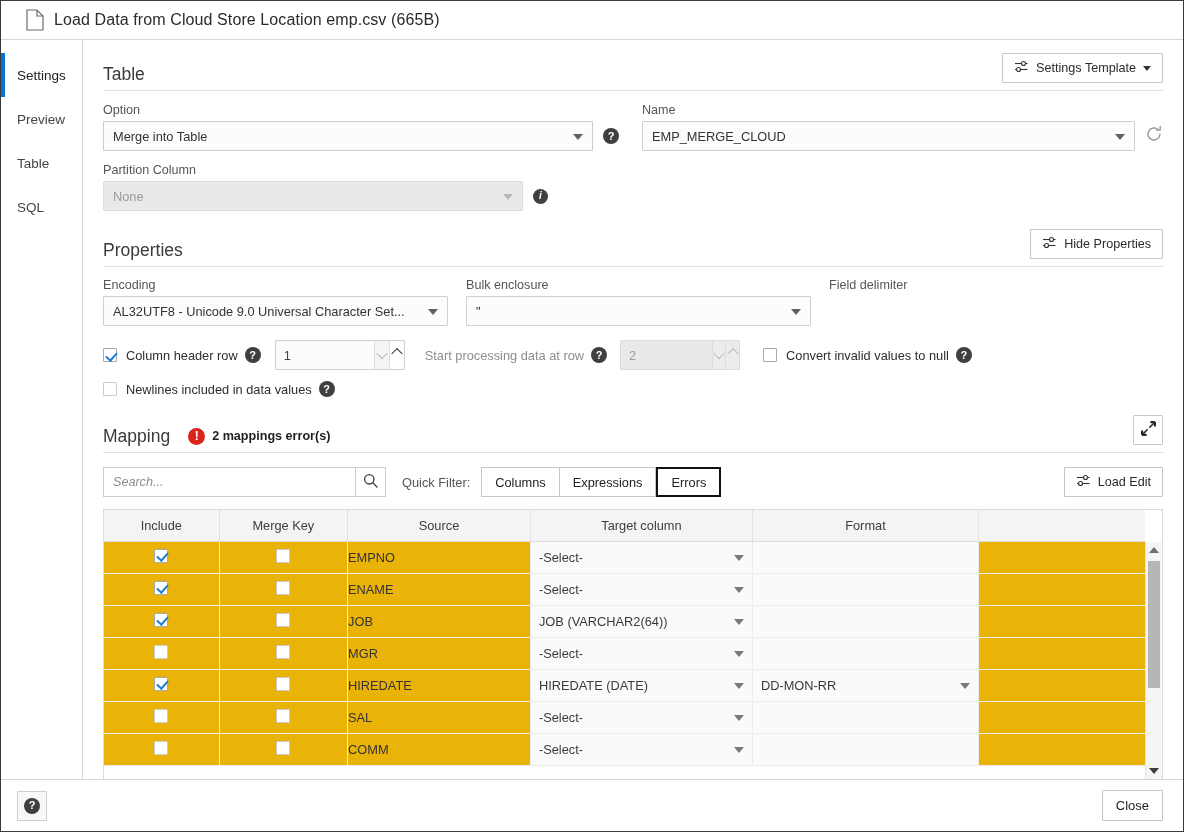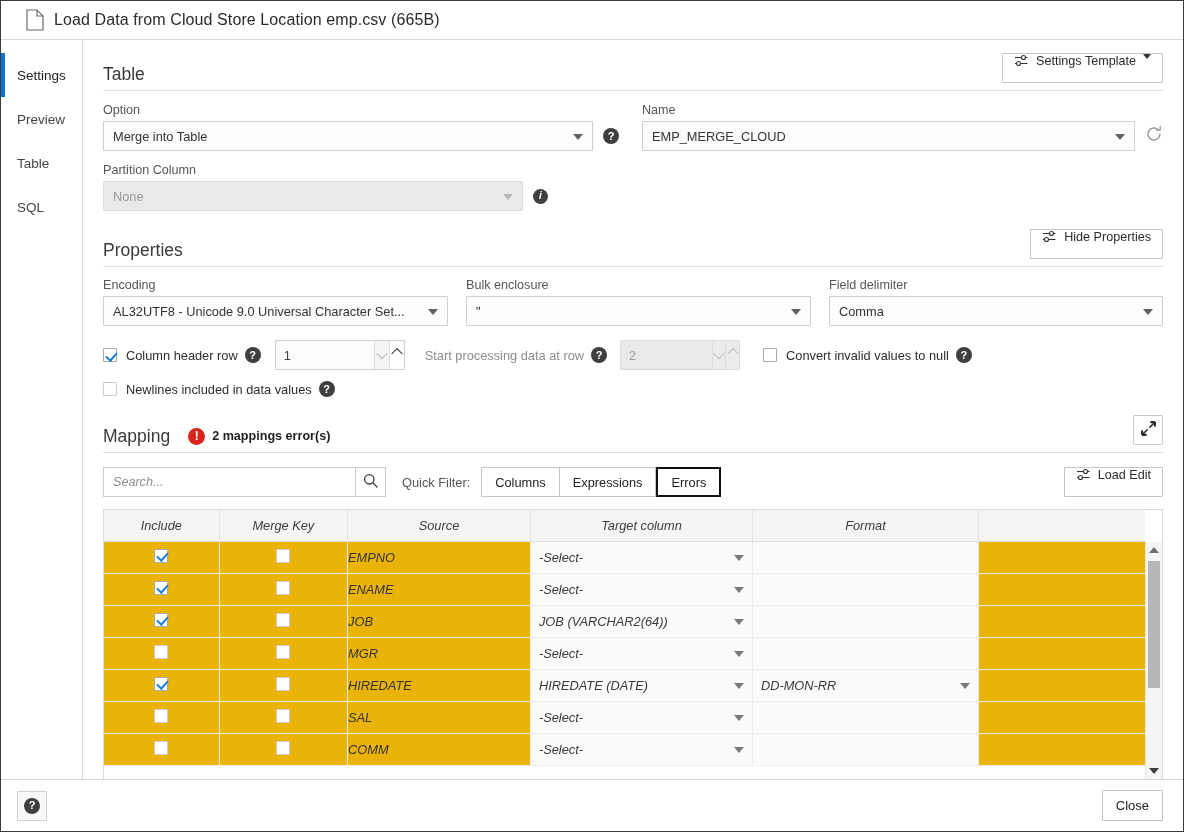--- a/index.html
+++ b/index.html
@@ -94,20 +94,21 @@
   .section-left { display: flex; align-items: center; gap: 18px; }
 
   .btn-outline {
     border: 1px solid #c6c6c6;
     background: #fff;
     height: 30px;
     padding: 0 11px;
     font-size: 12.6px;
     color: #2b2b2b;
     display: inline-flex;
+    align-items: center;
     gap: 7px;
     cursor: pointer;
     border-radius: 1px;
     white-space: nowrap;
   }
   .caret-dn {
     width: 0; height: 0;
     border-left: 4.5px solid transparent;
     border-right: 4.5px solid transparent;
     border-top: 5.5px solid #333;
@@ -568,24 +569,20 @@
           </div>
           <div style="width:345px;">
             <label class="field-label">Bulk enclosure</label>
             <div class="select">
               <span>"</span>
               <span class="arr"></span>
             </div>
           </div>
           <div style="flex:1 1 auto;">
             <label class="field-label">Field delimiter</label>
-            <div class="select">
-              <span>Comma</span>
-              <span class="arr"></span>
-            </div>
           </div>
         </div>
 
         <div class="row" style="margin-top:14px; align-items:center;">
           <div class="cbox checked"></div>
           <span class="cb-label" style="margin:0 7px 0 9px;">Column header row</span>
           <span class="help-icon">?</span>
           <div class="spin" style="margin-left:14px;">
             <input type="text" value="1" style="">
             <div class="spbtn">
@@ -669,21 +666,21 @@
                 <line x1="1" y1="9.5" x2="13.5" y2="9.5" stroke="#333" stroke-width="1.1"></line>
                 <circle cx="9.5" cy="3.5" r="2" stroke="#333" stroke-width="1.1" fill="#fff"></circle>
                 <circle cx="4.5" cy="9.5" r="2" stroke="#333" stroke-width="1.1" fill="#fff"></circle>
               </svg>
             </span>
             <span>Load Edit</span>
           </div>
         </div>
       </div>
 
-      <div class="pad" style="flex:1 1 auto; min-height:0; display:flex; padding-bottom:0;font-style:italic;">
+      <div class="pad" style="flex:1 1 auto; min-height:0; display:flex; padding-bottom:0;">
         <div class="grid-wrap">
           <div class="grid">
             <table class="grid-table">
               <colgroup>
                 <col style="width:112px">
                   <col style="width:125px">
                   <col style="width:178px">
                 <col style="width:216px">
                   <col style="width:220px">
                   <col style="width:162px">

